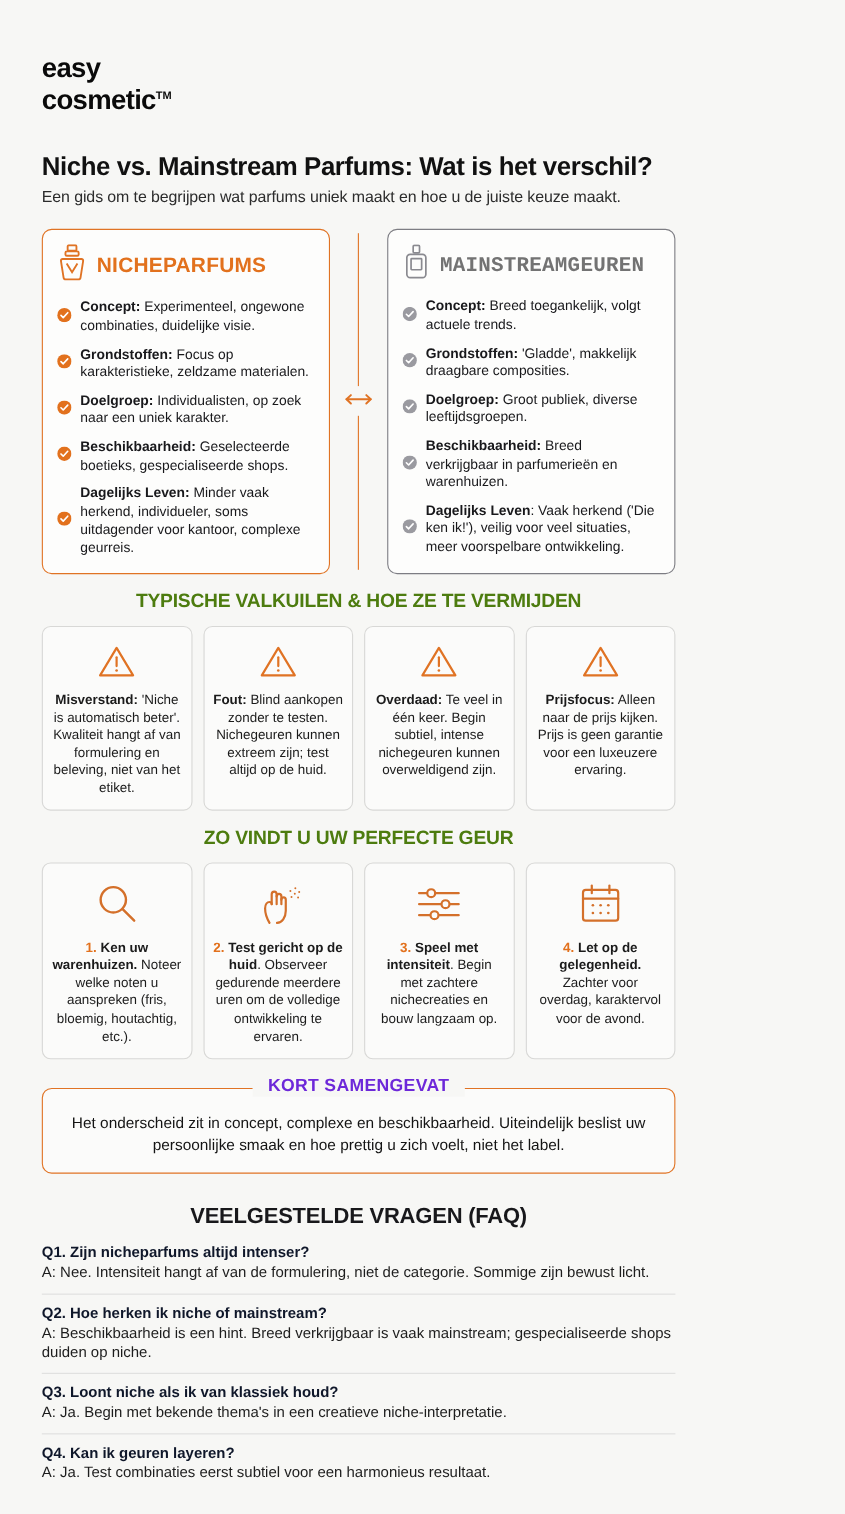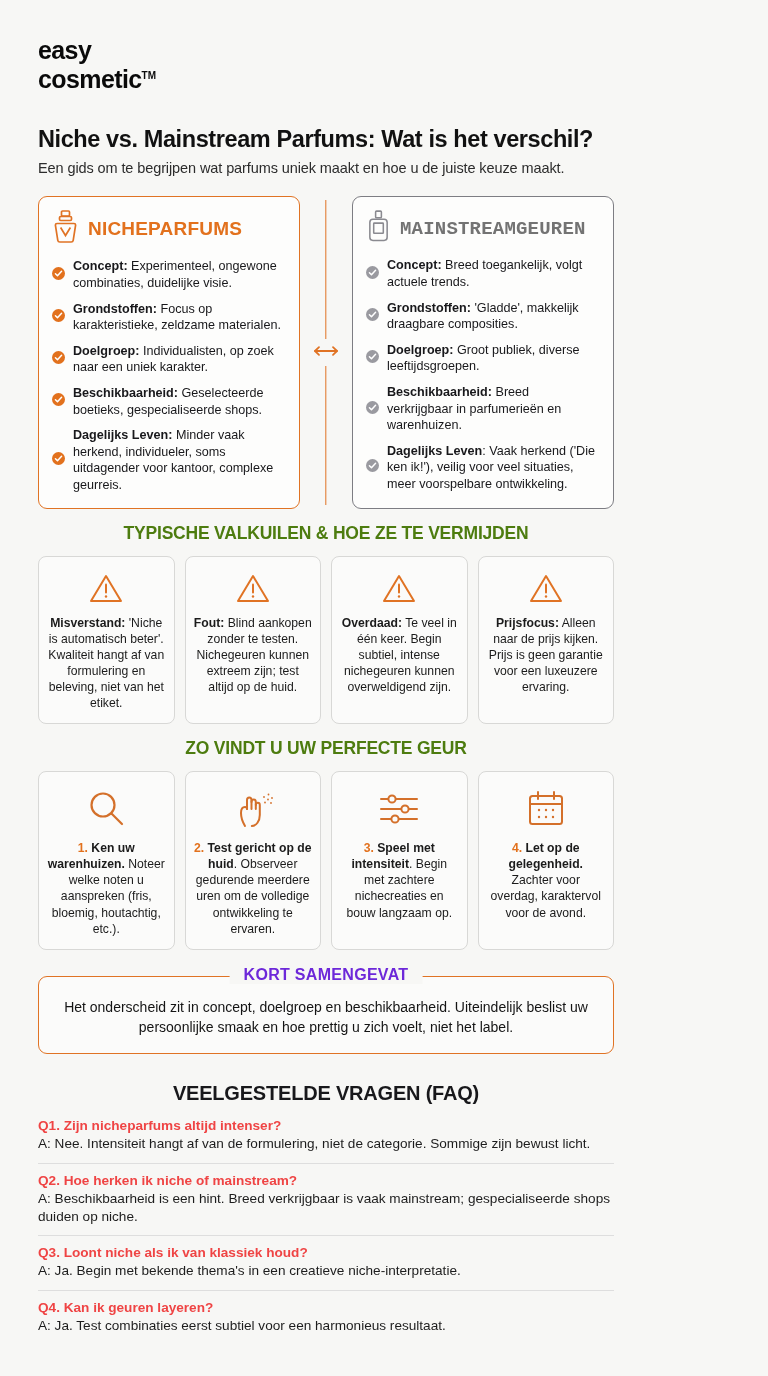--- a/index.html
+++ b/index.html
@@ -3,21 +3,21 @@
 <meta charset="utf-8">
 <style>
   * { box-sizing: border-box; margin: 0; padding: 0; }
   html, body {
     width: 768px; height: 1376px;
     background: #f7f7f5;
     font-family: "Liberation Sans", sans-serif;
     color: #18181b;
     overflow: hidden;
   }
-  .page { width: 652px; height: 1376px; padding: 4px 38px; position: relative; }
+  .page { width: 652px; height: 1376px; padding: 16px 38px; position: relative; }
 
   
   .logo { padding-top: 34px; }
   .logo-line { font-weight: 700; font-size: 25px; line-height: 25px; letter-spacing: -0.6px; color: #0a0a0a; }
   .logo-tm { font-size: 10px; vertical-align: super; font-weight: 700; letter-spacing: 0; }
 
   
   .headline { margin-top: 34px; font-size: 23.5px; font-weight: 800; letter-spacing: -0.4px; color: #111; }
   .subhead { margin-top: 7px; font-size: 14.5px; color: #2c2c2c; letter-spacing: -0.1px; }
 
@@ -83,21 +83,21 @@
     position: absolute; top: -10px; left: 50%; transform: translateX(-50%);
     background: #f7f7f5; padding: 0 14px;
     color: #6d28d9; font-weight: 800; font-size: 16px; letter-spacing: 0.3px;
   }
   .summary-text { font-size: 14px; line-height: 1.45; color: #141414; }
 
   
   .faq-title { text-align: center; font-size: 20px; font-weight: 800; margin-top: 28px; margin-bottom: 13px; letter-spacing: -0.2px; }
   .faq-item { padding-bottom: 9px; }
   .faq-item + .faq-item { border-top: 1px solid #dedede; padding-top: 9px; }
-  .faq-q { font-size: 13.6px; font-weight: 700; color: #ef4444; margin-bottom: 2px; }
+  .faq-q { font-size: 13.6px; font-weight: 700; color: #0f172a; margin-bottom: 2px; }
   .faq-a { font-size: 13.6px; color: #1d1d1d; line-height: 1.35; }
 </style>
 </head>
 <body>
 
 <div class="page">
 
   <div class="logo">
     <div class="logo-line">easy</div>
     <div class="logo-line"><span>cosmetic</span><span class="logo-tm">TM</span></div>
@@ -320,21 +320,21 @@
             <circle cx="21" cy="28" r="1.2" fill="#d4702a" stroke="none"></circle>
             <circle cx="28" cy="28" r="1.2" fill="#d4702a" stroke="none"></circle>
           </svg>
         </div>
       <div class="txt"><b class="num">4.</b><b> Let op de gelegenheid.</b><span> Zachter voor overdag, karaktervol voor de avond.</span></div>
     </div>
   </div>
 
   <div class="summary-wrap">
     <div class="summary">
-      <div class="summary-text">Het onderscheid zit in concept, doelgroep en beschikbaarheid. Uiteindelijk beslist uw persoonlijke smaak en hoe prettig u zich voelt, niet het label.</div>
+      <div class="summary-text">Het onderscheid zit in concept, complexe en beschikbaarheid. Uiteindelijk beslist uw persoonlijke smaak en hoe prettig u zich voelt, niet het label.</div>
     </div>
     <div class="summary-label">KORT SAMENGEVAT</div>
   </div>
 
   <h2 class="faq-title">VEELGESTELDE VRAGEN (FAQ)</h2>
   <div>
     <div class="faq-item">
       <div class="faq-q">Q1. Zijn nicheparfums altijd intenser?</div>
       <div class="faq-a">A: Nee. Intensiteit hangt af van de formulering, niet de categorie. Sommige zijn bewust licht.</div>
     </div>

